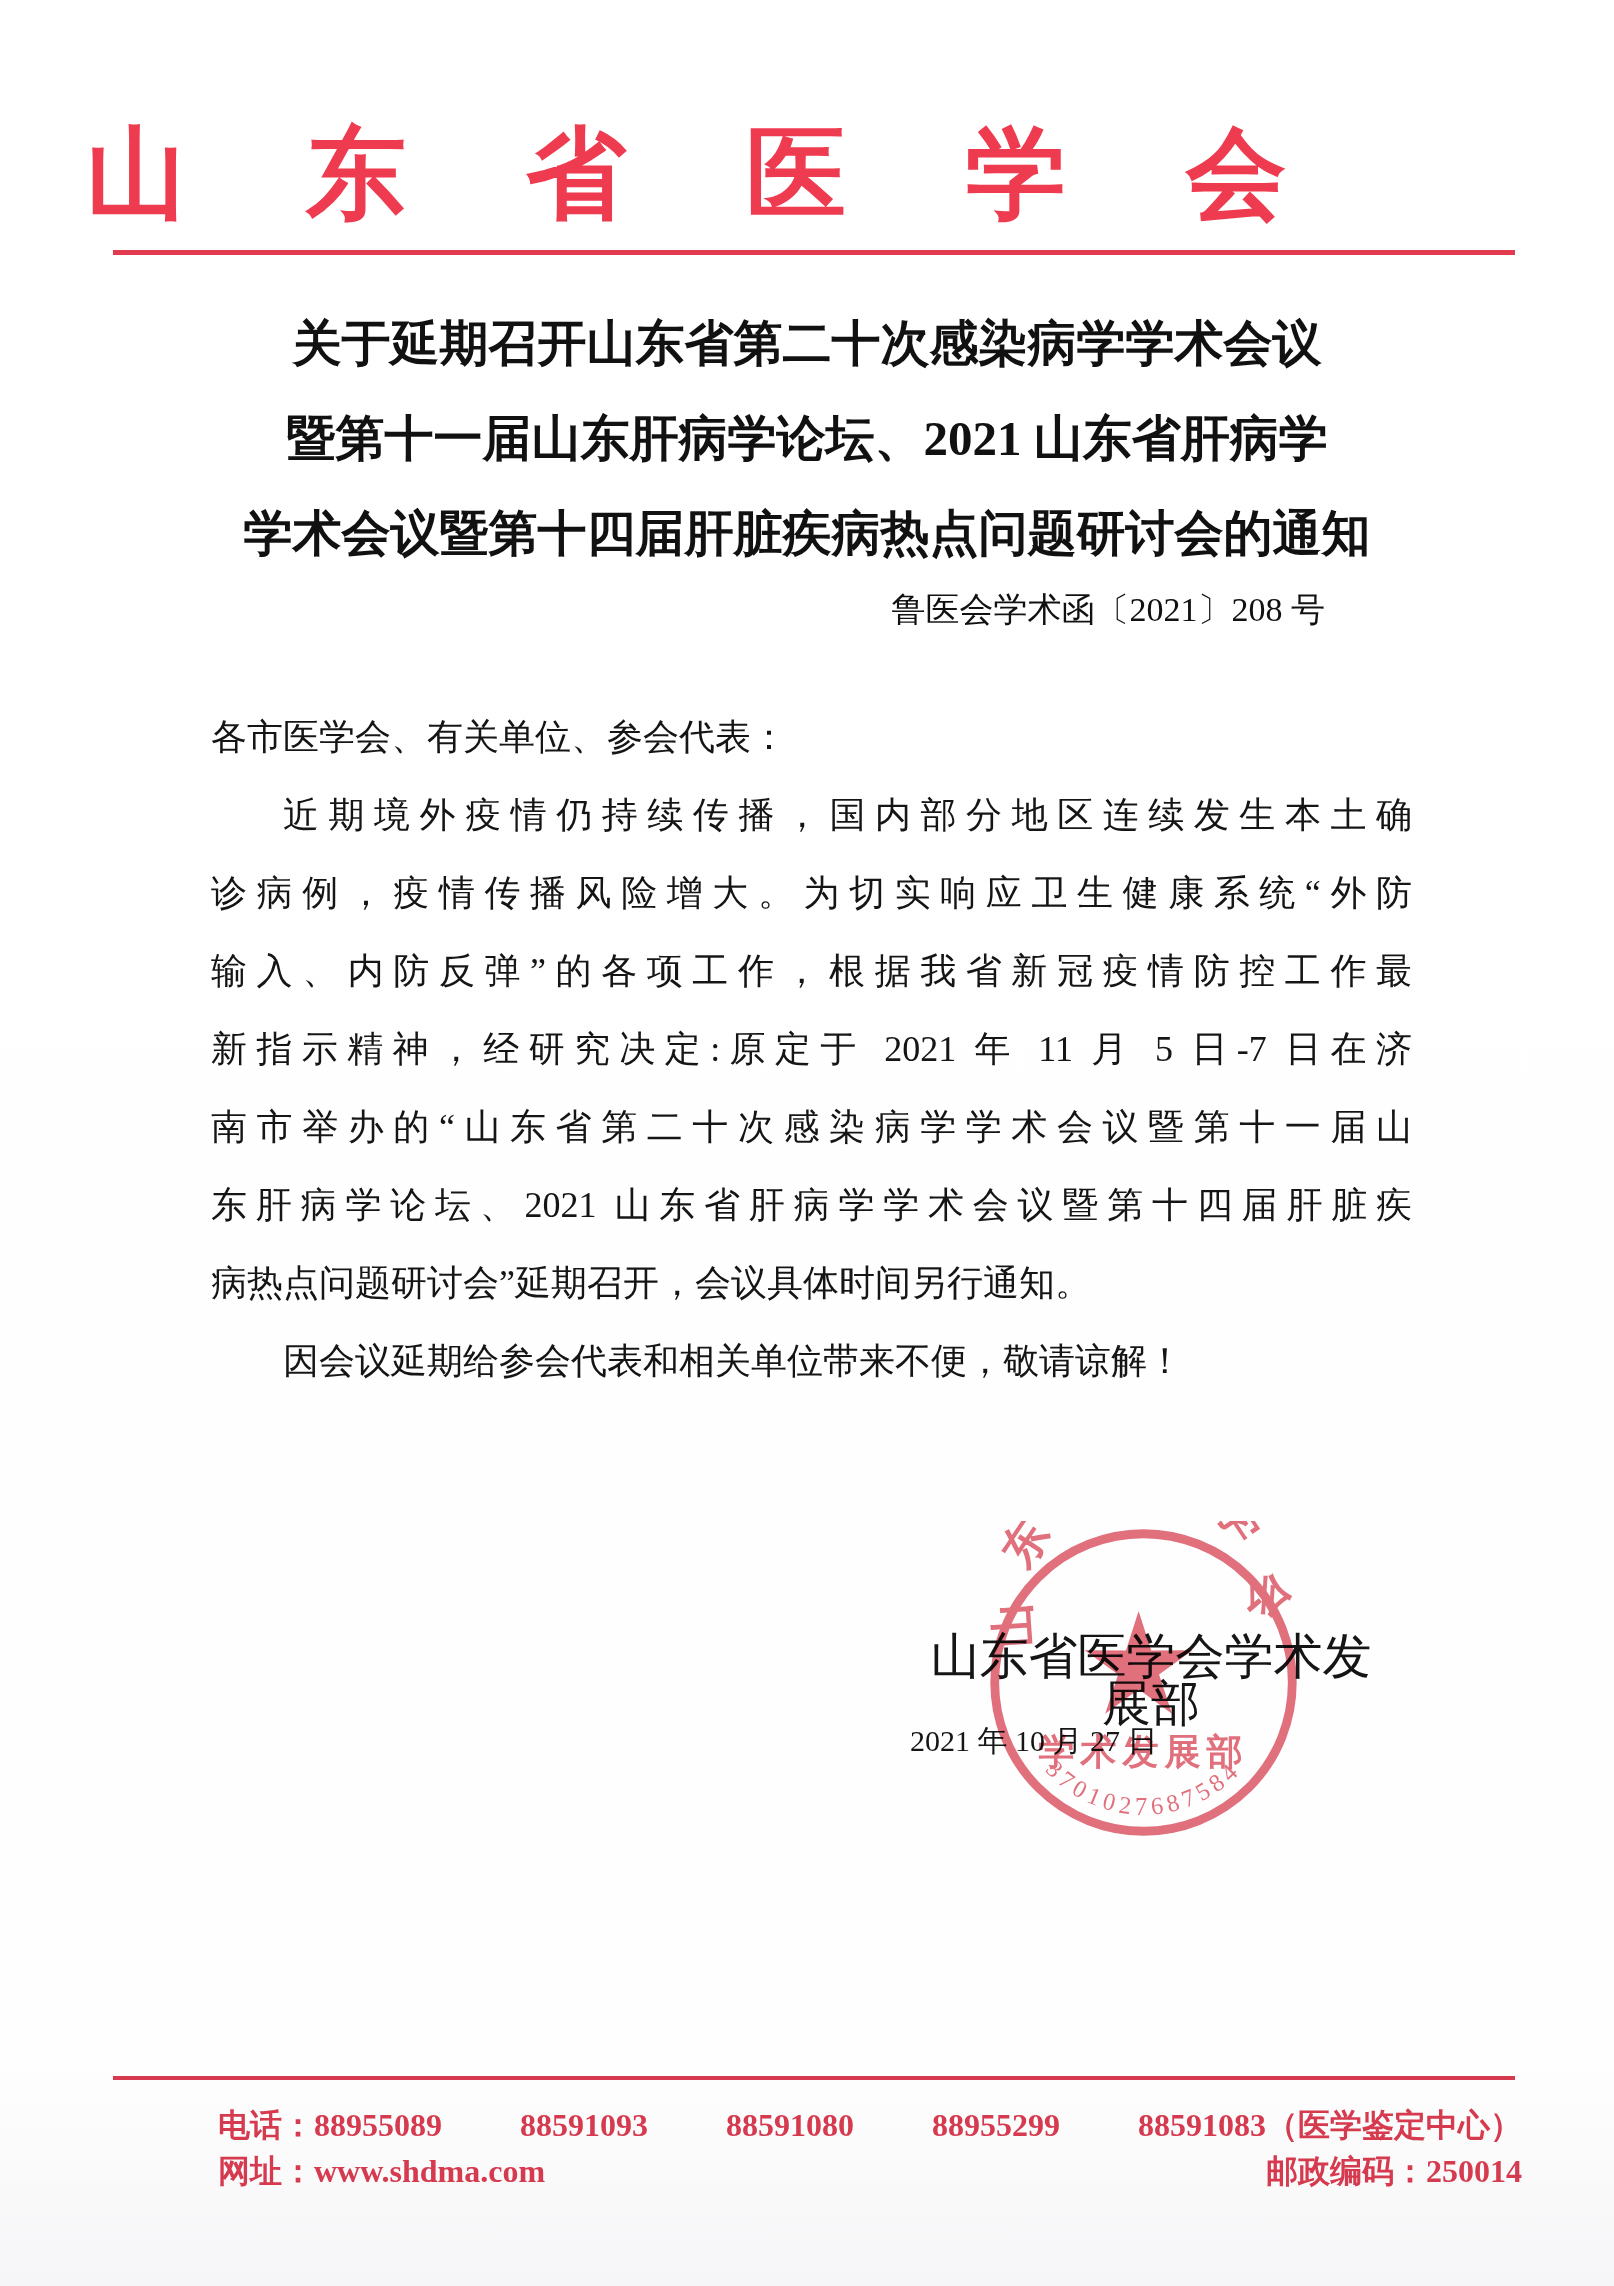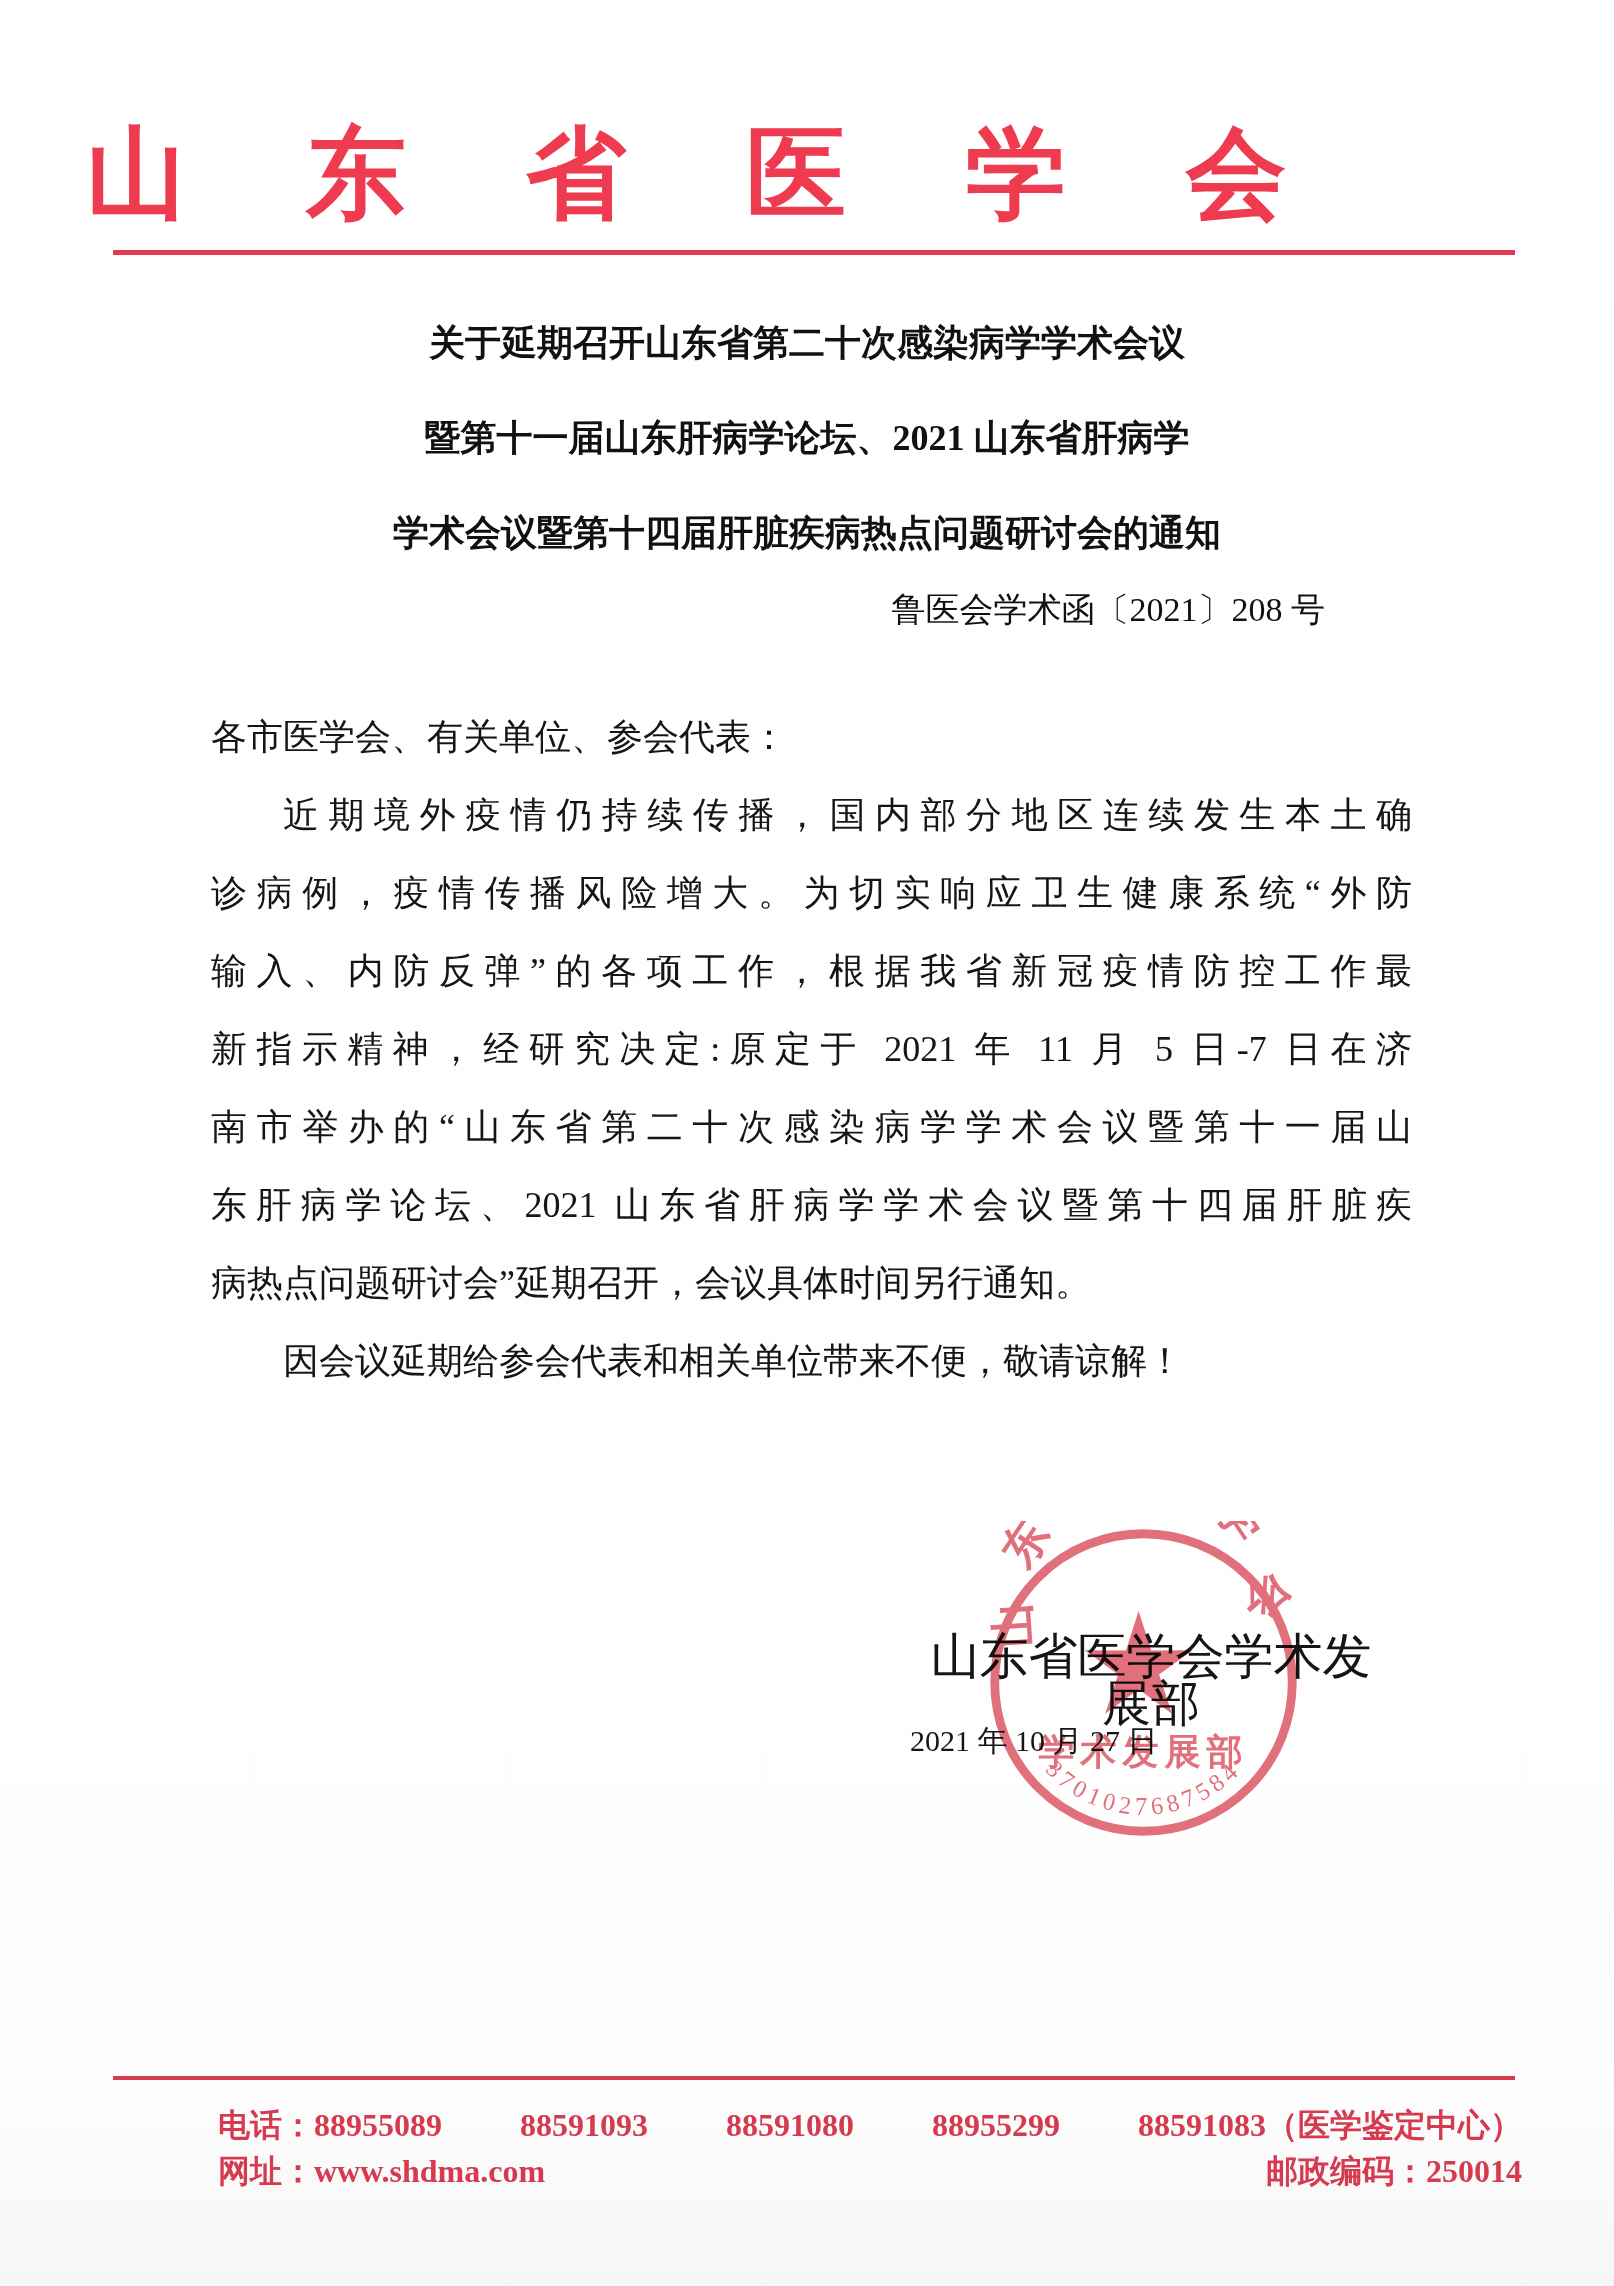--- a/index.html
+++ b/index.html
@@ -21,21 +21,21 @@
     white-space:nowrap;
   }
   .rule-top{
     position:absolute;top:250px;left:113px;width:1402px;height:4.9px;
     background:#e23a4e;
   }
   
   .title-block{
     position:absolute;top:296px;left:0;width:1614px;
     text-align:center;color:#111;
-    font-size:36px;font-weight:bold;line-height:95px;
+    font-size:49px;font-weight:bold;line-height:95px;
   }
   .doc-number{
     position:absolute;top:585px;left:0;width:1325px;
     text-align:right;color:#111;
     font-size:34px;line-height:49px;
     white-space:nowrap;
   }
   
   .doc-body{
     position:absolute;top:698px;left:211px;width:1201px;

